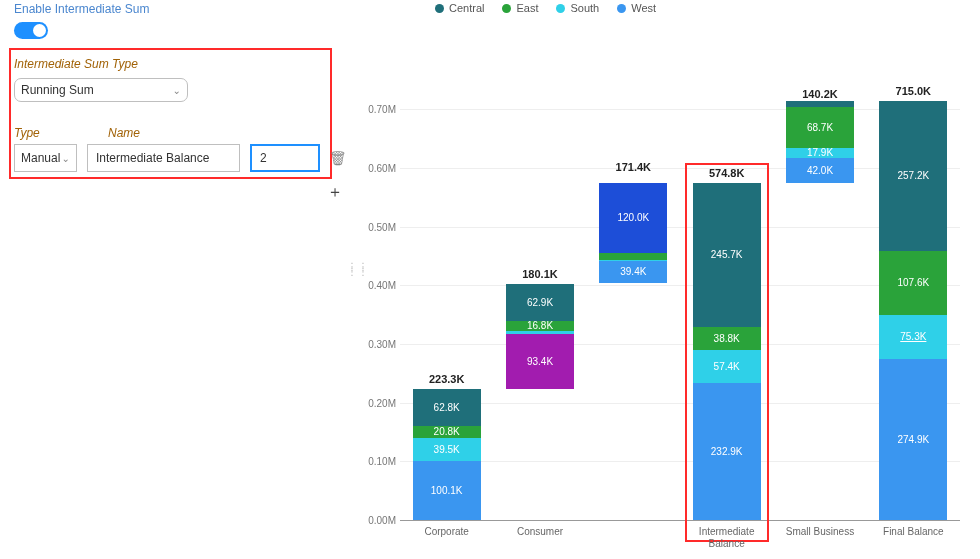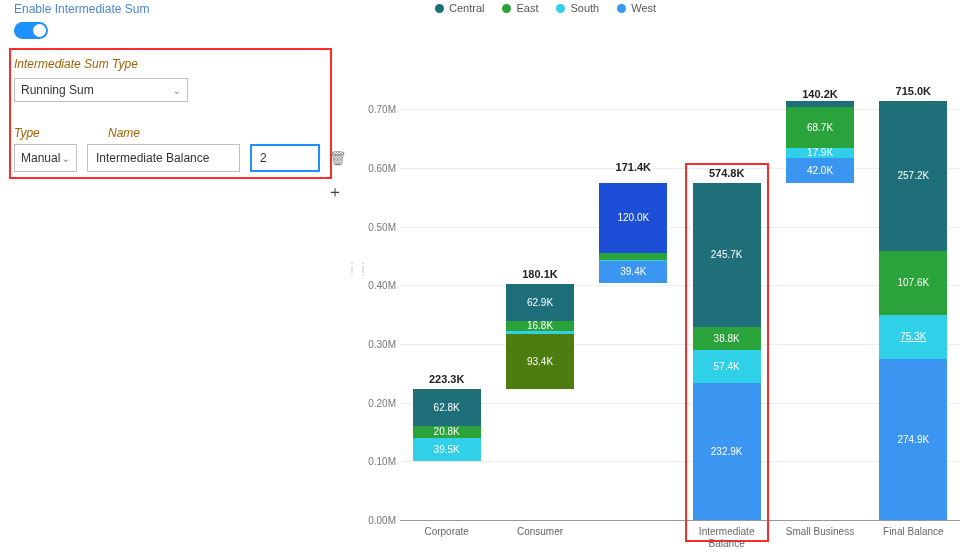--- a/index.html
+++ b/index.html
@@ -64,21 +64,21 @@
     background: #fff;
     font-size: 12px;
     color: #333;
     padding: 4px 6px;
     display: flex;
     align-items: center;
     justify-content: space-between;
     cursor: pointer;
   }
   .sum-type-select {
-    left: 14px; top: 78px; width: 174px; height: 24px;
+    left: 14px; top: 78px; width: 174px; height: 24px; border-radius: 7px;
   }
   .chev {
     font-size: 10px;
     color: #888;
   }
   .type-label { position: absolute; left: 14px; top: 126px; }
   .name-label { position: absolute; left: 108px; top: 126px; }
   .type-select {
     left: 14px; top: 144px; width: 63px; height: 28px;
   }
@@ -263,25 +263,26 @@
       <div class="grid" style="top: 264px;"></div>
       <div class="y-tick" style="top: 264px;">0.30M</div>
       <div class="grid" style="top: 205.333px;"></div>
       <div class="y-tick" style="top: 205.333px;">0.40M</div>
       <div class="grid" style="top: 146.667px;"></div>
       <div class="y-tick" style="top: 146.667px;">0.50M</div>
       <div class="grid" style="top: 88px;"></div>
       <div class="y-tick" style="top: 88px;">0.60M</div>
       <div class="grid" style="top: 29.3333px;"></div>
       <div class="y-tick" style="top: 29.3333px;">0.70M</div>
+      <div class="seg" style="left: 12.6667px; top: 381.275px; height: 58.7253px; background: rgb(58, 150, 240);">100.1K</div>
       <div class="seg" style="left: 12.6667px; top: 358.101px; height: 23.1733px; background: rgb(47, 208, 232);">39.5K</div>
       <div class="seg" style="left: 12.6667px; top: 345.899px; height: 12.2027px; background: rgb(42, 163, 58);">20.8K</div>
       <div class="seg" style="left: 12.6667px; top: 309.056px; height: 36.8427px; background: rgb(31, 111, 122);">62.8K</div>
       <div class="bar-total" style="left: 3.66667px; top: 293.056px;">223.3K</div>
-      <div class="seg" style="left: 106px; top: 254.203px; height: 54.7947px; background: #4d7c0f;">93.4K</div>
+      <div class="seg" style="left: 106px; top: 254.203px; height: 54.7947px; background: #a21caf;">93.4K</div>
       <div class="seg" style="left: 106px; top: 250.683px; height: 3.52px; background: rgb(47, 208, 232);"></div>
       <div class="seg" style="left: 106px; top: 240.827px; height: 9.856px; background: rgb(42, 163, 58);">16.8K</div>
       <div class="seg" style="left: 106px; top: 203.925px; height: 36.9013px; background: rgb(31, 111, 122);">62.9K</div>
       <div class="bar-total" style="left: 97px; top: 187.925px;">180.1K</div>
       <div class="seg" style="left: 199.333px; top: 180.224px; height: 23.1147px; background: rgb(58, 150, 240);">39.4K</div>
       <div class="seg" style="left: 199.333px; top: 179.52px; height: 1px; background: rgb(47, 208, 232);"></div>
       <div class="seg" style="left: 199.333px; top: 173.184px; height: 6.336px; background: rgb(42, 163, 58);"></div>
       <div class="seg" style="left: 199.333px; top: 102.784px; height: 70.4px; background: #1d4ed8;">120.0K</div>
       <div class="bar-total" style="left: 190.333px; top: 81px;">171.4K</div>
       <div class="seg" style="left: 292.667px; top: 303.365px; height: 136.635px; background: rgb(58, 150, 240);">232.9K</div>

